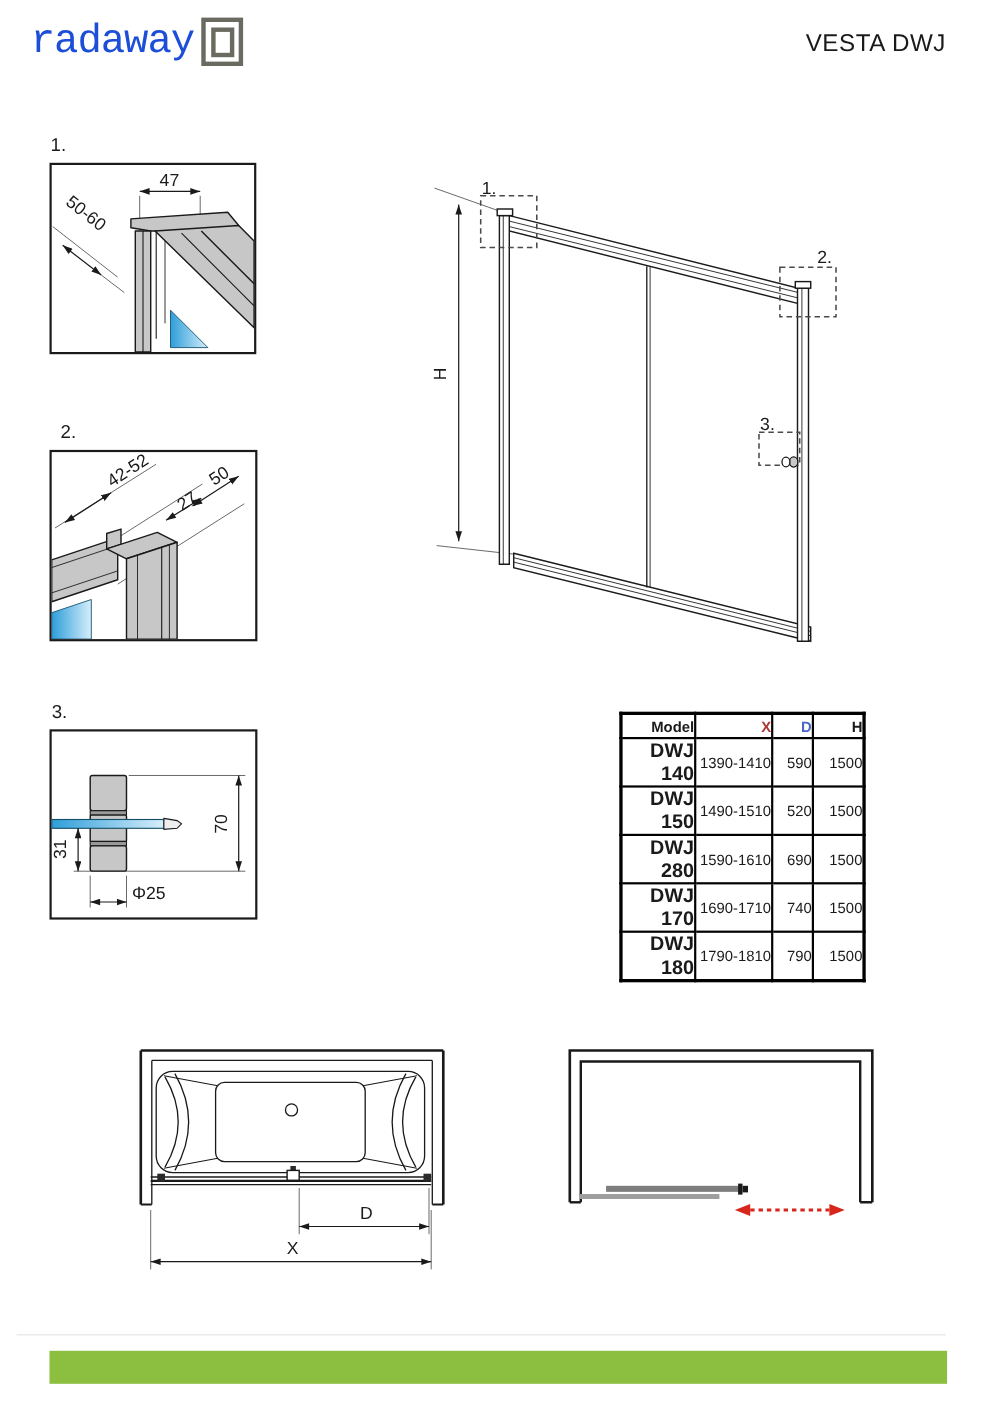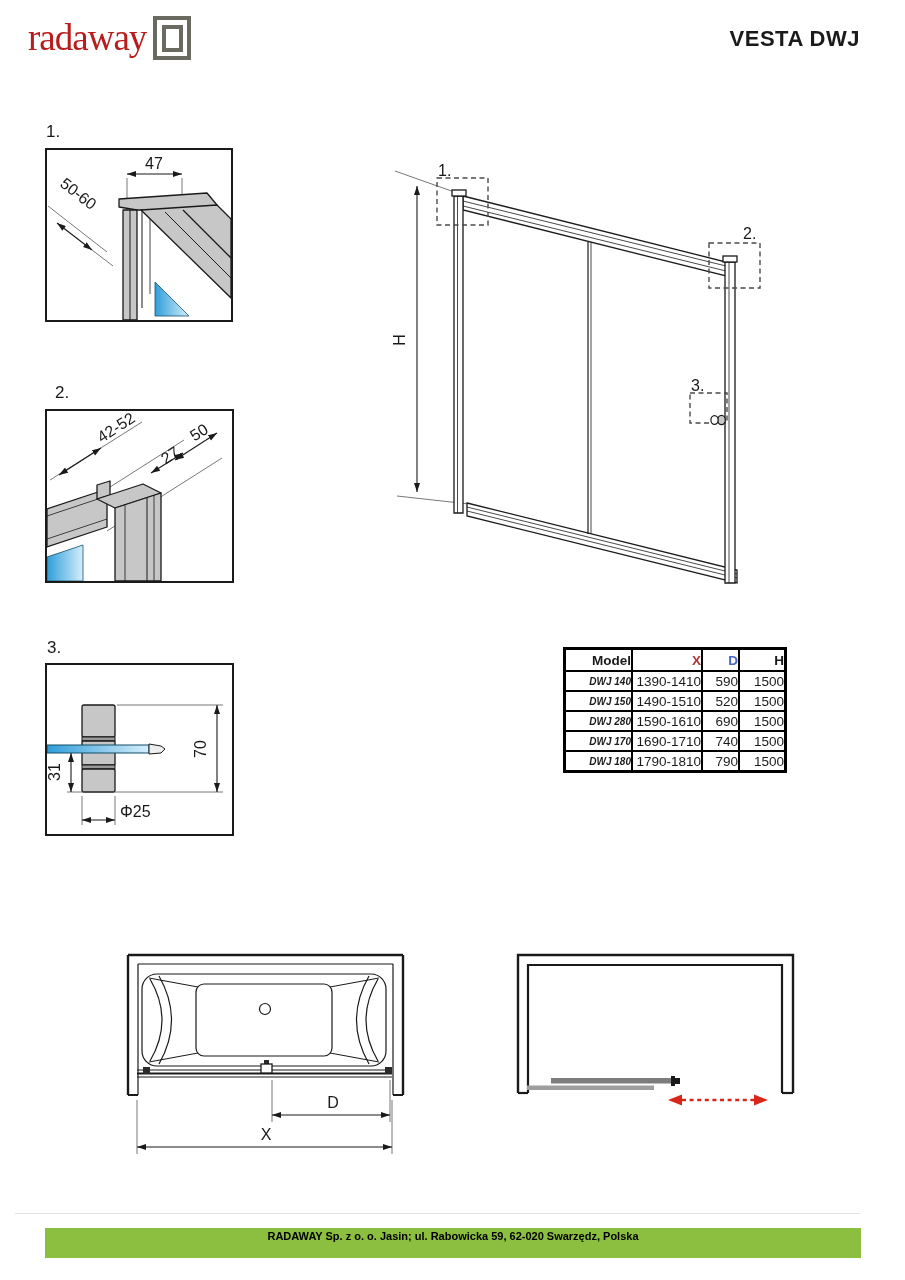--- a/index.html
+++ b/index.html
@@ -1,42 +1,42 @@
 <!DOCTYPE html>
 <html><head>
 <meta charset="utf-8">
 <style>
   html,body{margin:0;padding:0;}
   body{width:905px;height:1280px;position:relative;background:#fff;overflow:hidden;
        font-family:"Liberation Sans",sans-serif;color:#1a1a1a;}
   .abs{position:absolute;}
   
   #logo{left:28px;top:14px;display:flex;align-items:flex-start;}
-  #logo .word{font-family:Liberation Serif, serif;font-size:37px;line-height:48px;
-              color:#b91c1c;letter-spacing:-1px;}
+  #logo .word{font-family:Liberation Mono, monospace;font-size:37px;line-height:48px;
+              color:#1d4ed8;letter-spacing:-1px;}
   #logo .frame{width:30px;height:36px;border:4px solid #6a6a61;margin-left:7px;margin-top:2px;
                display:flex;align-items:center;justify-content:center;}
   #logo .frame .inner{width:13px;height:19px;border:4px solid #6a6a61;}
-  #doc-title{right:45px;top:26px;font-size:22px;font-weight:bold;letter-spacing:.5px;}
+  #doc-title{right:45px;top:26px;font-size:22px;font-weight:normal;letter-spacing:.5px;}
   
   .callout-label{font-size:17px;}
   .detail-box{border:2px solid #1a1a1a;background:#fff;}
   svg{display:block;}
   svg text{font-family:"Liberation Sans",sans-serif;fill:#1a1a1a;font-size:16px;}
   .dimline{stroke:#1a1a1a;stroke-width:1.1;}
   .extline{stroke:#555;stroke-width:0.8;}
   .prof{fill:#c7c7c7;stroke:#1a1a1a;stroke-width:1.3;stroke-linejoin:round;}
   .edge{stroke:#1a1a1a;fill:none;}
   .dash{fill:none;stroke:#4a4a4a;stroke-width:1.4;stroke-dasharray:5 3.5;}
   
   #size-table{border-collapse:collapse;border:3px solid #000;}
   #size-table th,#size-table td{border:2px solid #000;text-align:right;padding:0;
       font-size:13.5px;height:18px;background:#fff;}
   #size-table th{height:20px;font-weight:bold;}
-  #size-table td.model{font-weight:bold;font-style:italic;font-size:10px;width:65px;}
+  #size-table td.model{font-weight:bold;font-size:18px;width:65px;}
   #size-table th.c-x{color:#b03535;}
   #size-table th.c-d{color:#4a67c8;}
   #size-table .w-x{width:68px;}
   #size-table .w-d{width:35px;}
   #size-table .w-h{width:44px;}
   
   #footer-rule{left:15px;top:1213px;width:845px;height:1px;background:#e3e3e3;}
   #footer{left:45px;top:1228px;width:816px;height:30px;background:#8cbe3f;
           text-align:center;font-weight:bold;font-size:11px;line-height:13.5px;padding-top:2px;
           box-sizing:border-box;color:#000;}
@@ -253,14 +253,13 @@
   <rect x="17" y="135.5" width="127" height="4.5" fill="#9e9e9e"></rect>
   <rect x="161" y="126" width="4" height="10" fill="#1a1a1a"></rect>
   <rect x="165" y="128" width="5" height="6" fill="#1a1a1a"></rect>
   <line x1="172" y1="150" x2="244" y2="150" stroke="#d9261c" stroke-width="2.6" stroke-dasharray="4 3.6"></line>
   <polygon points="158,150 172,144.5 172,155.5" fill="#d9261c"></polygon>
   <polygon points="258,150 244,144.5 244,155.5" fill="#d9261c"></polygon>
 </svg>
 
 <div id="footer-rule" class="abs"></div>
 <div id="footer" class="abs">
-  <div>RADAWAY Sp. z o. o. Jasin; ul. Rabowicka 59, 62-020 Swarzędz, Polska</div>
 </div>
 
 </body></html>

